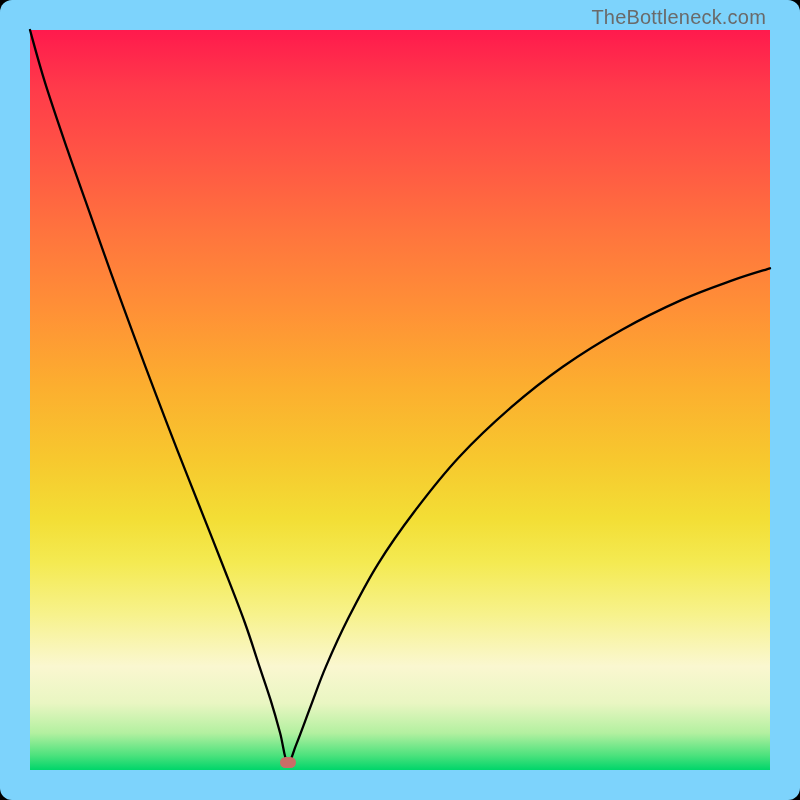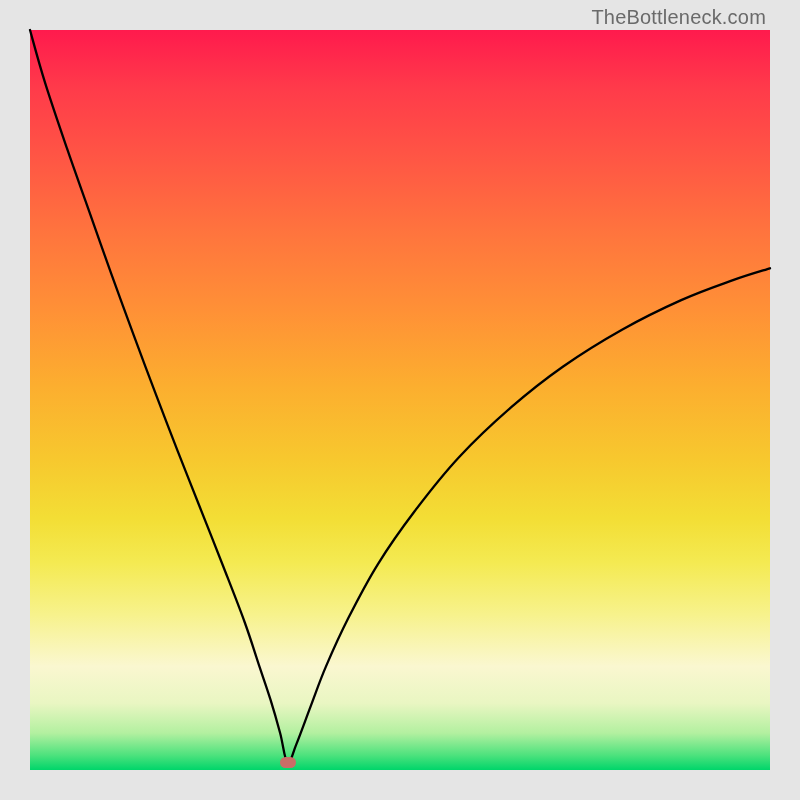--- a/index.html
+++ b/index.html
@@ -8,21 +8,22 @@
     width: 800px;
     height: 800px;
     background: #000;
     overflow: hidden;
     font-family: Arial, Helvetica, sans-serif;
   }
   .frame {
     position: relative;
     width: 800px;
     height: 800px;
-    background: #e5e5e5;
+    background: #7dd3fc;
+    border-radius: 12px;
   }
   .plot-area {
     position: absolute;
     left: 30px;
     top: 30px;
     width: 740px;
     height: 740px;
     
     background: linear-gradient(to bottom,
       #ff1a4d 0%,

